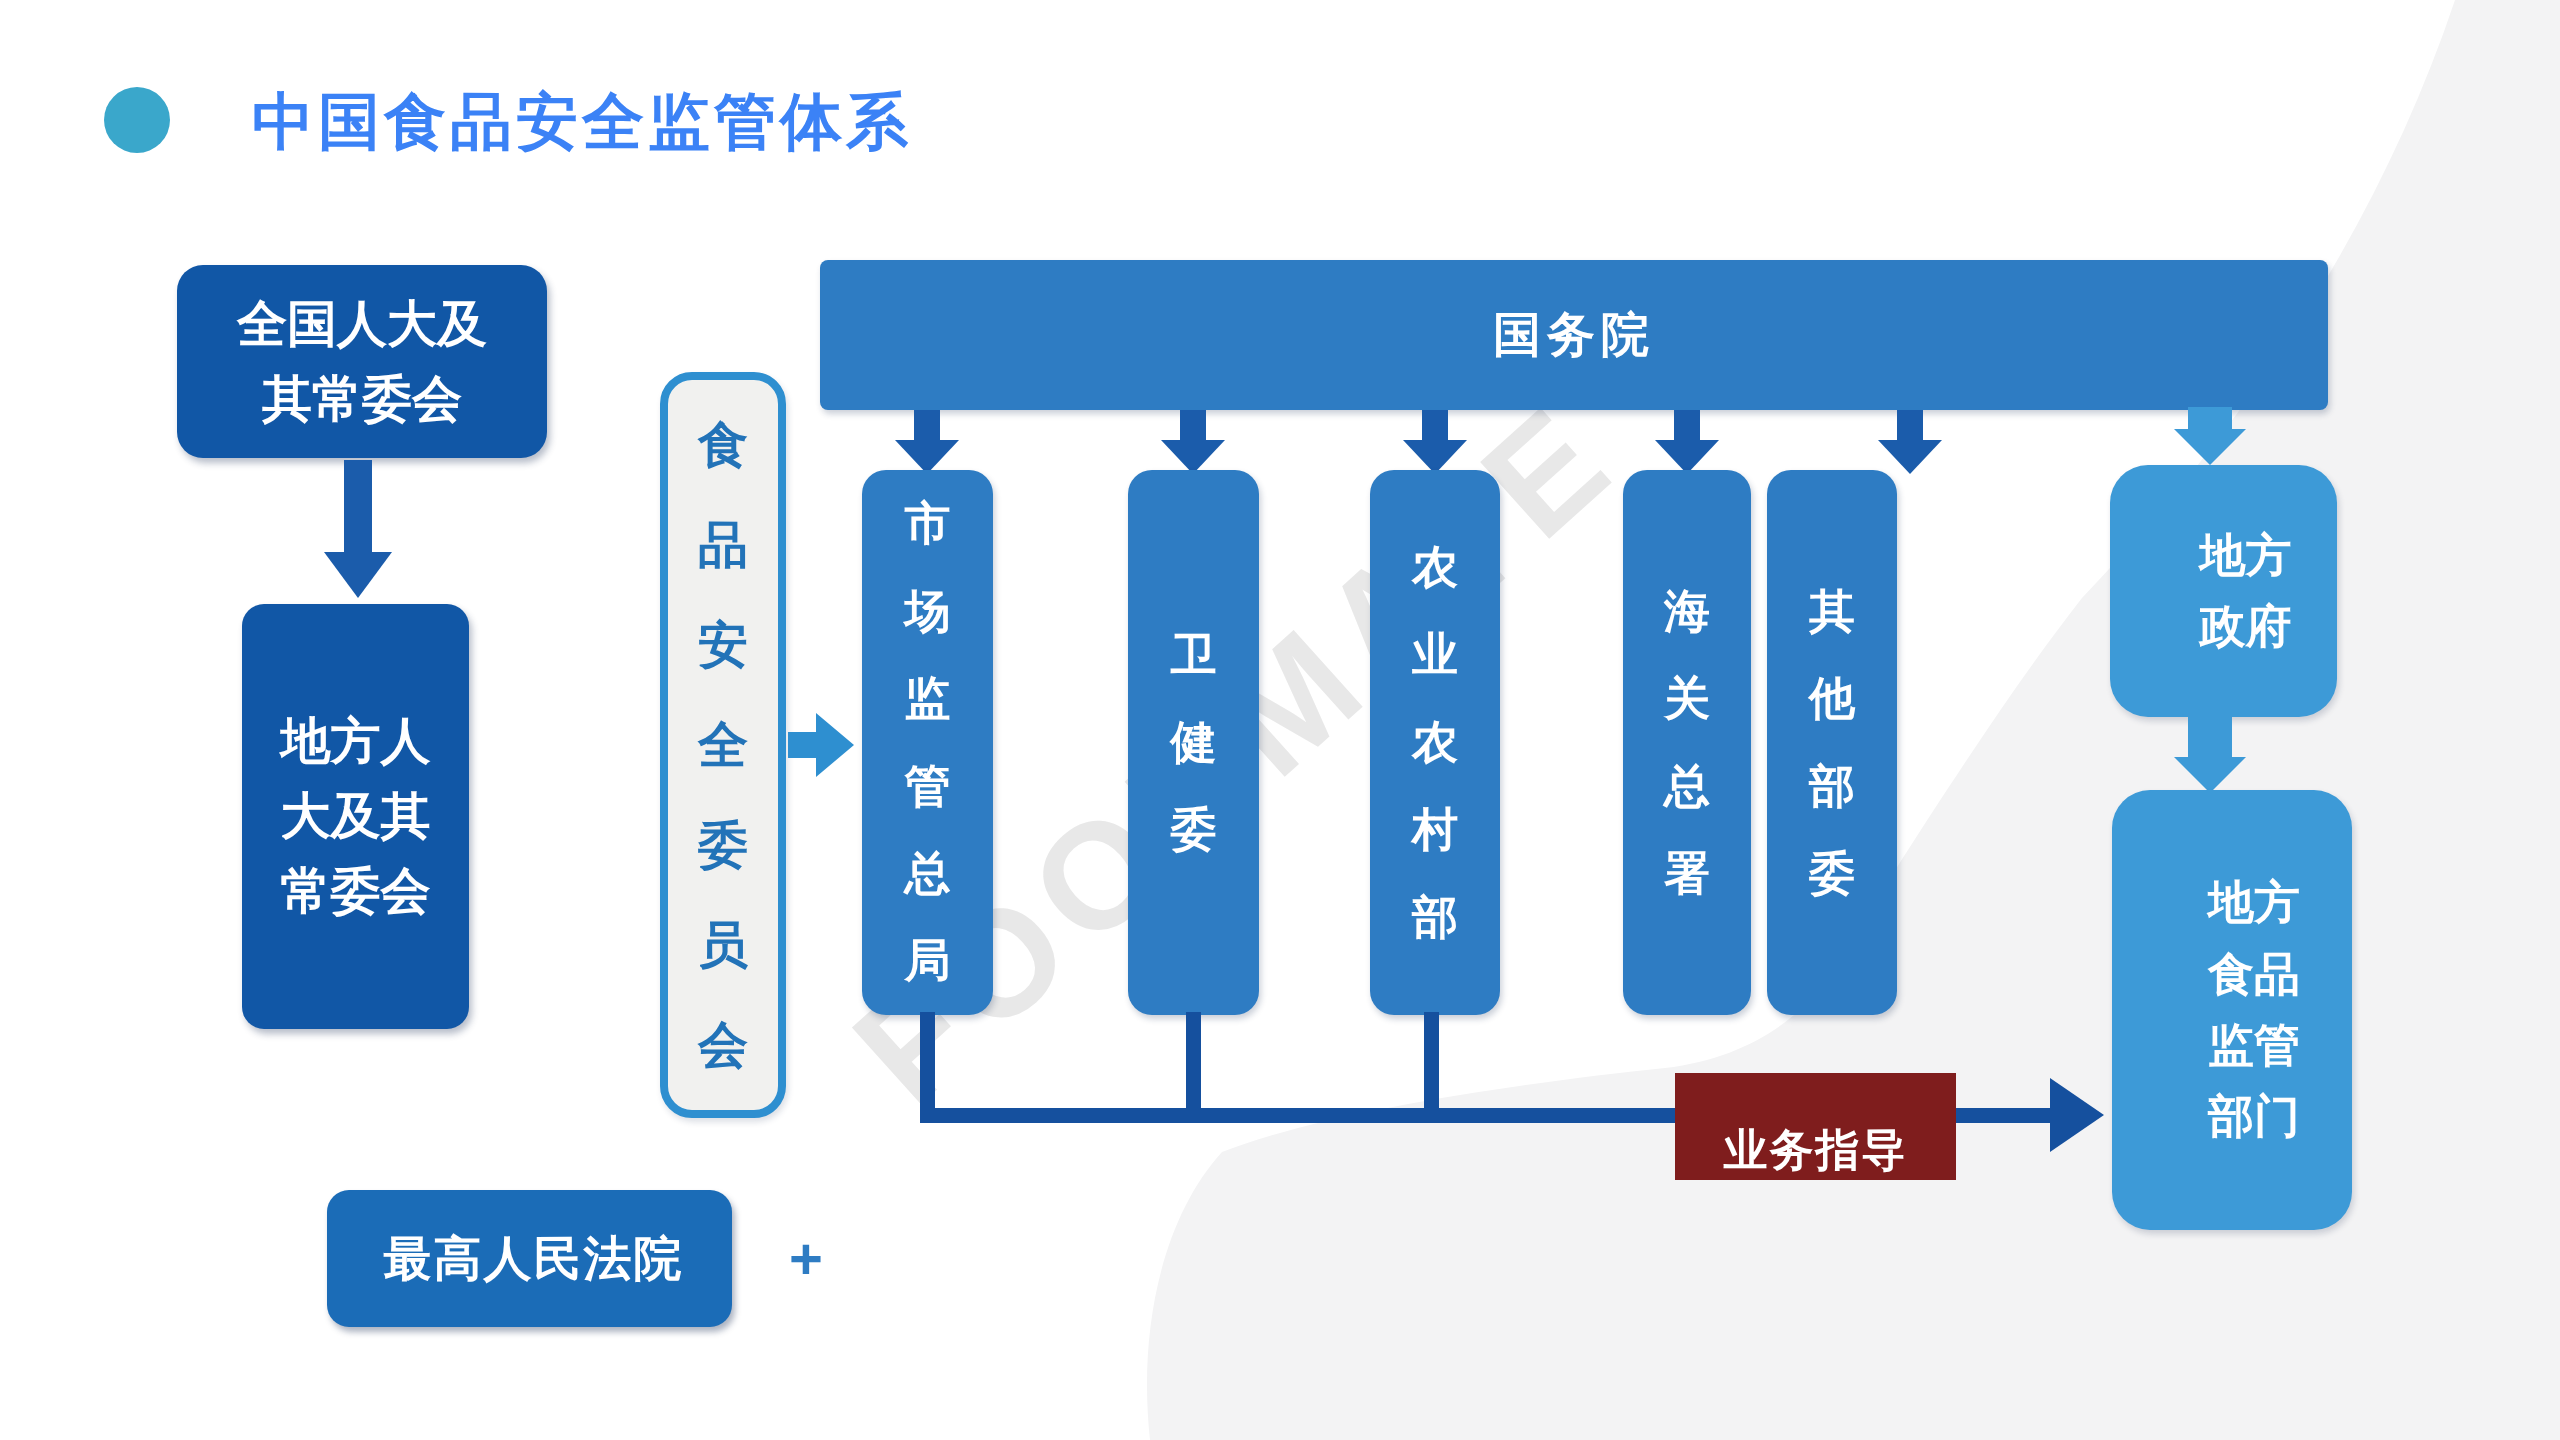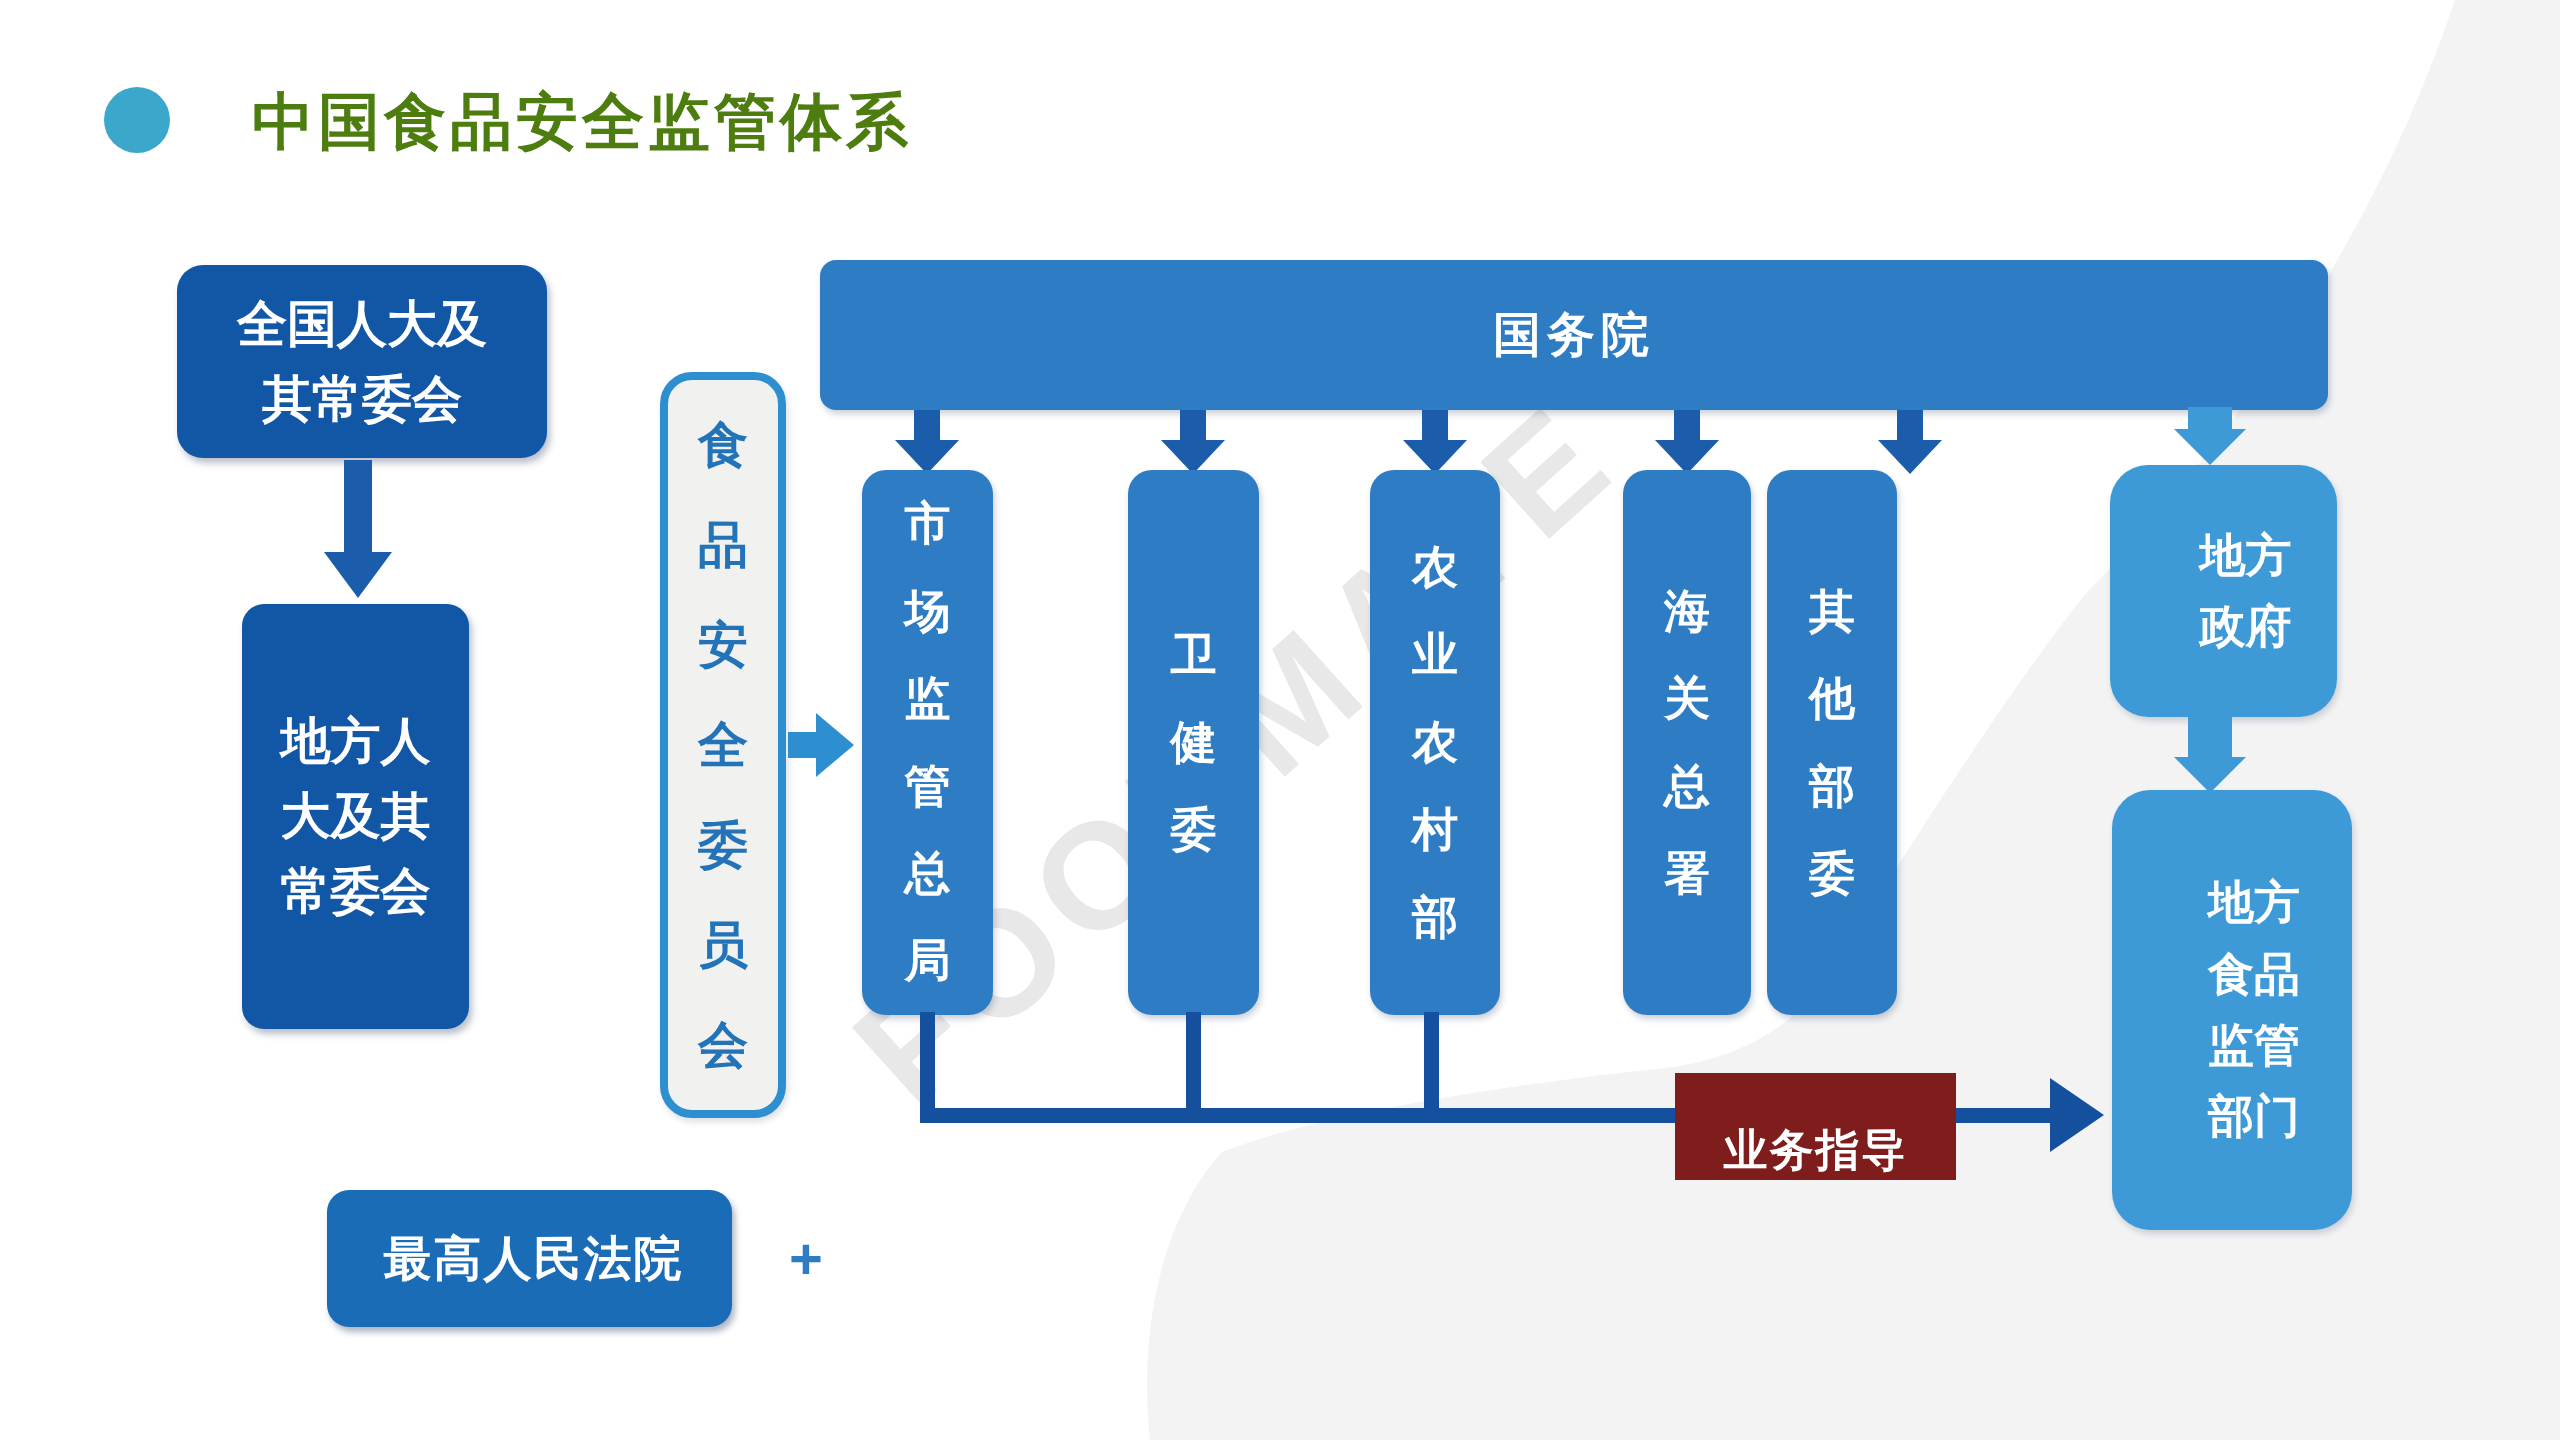--- a/index.html
+++ b/index.html
@@ -12,21 +12,21 @@
   .abs{position:absolute;}
   .flexc{display:flex;align-items:center;justify-content:center;}
 
   
   .title-bullet{
     left:104px;top:87px;width:66px;height:66px;border-radius:50%;
     background:#3aa7cb;
   }
   .page-title{
     left:252px;top:82px;height:80px;display:flex;align-items:center;
-    font-size:62px;font-weight:bold;color:#4d7c0f;letter-spacing:4px;
+    font-size:62px;font-weight:bold;color:#3b82f6;letter-spacing:4px;
   }
 
   
   .navy-box{
     background:#1157a6;border-radius:26px;color:#ffffff;font-weight:bold;
     box-shadow:3px 5px 7px rgba(20,40,80,.30);
   }
   .mid-box{
     background:#2e7cc3;border-radius:24px;color:#ffffff;font-weight:bold;
     box-shadow:2px 4px 6px rgba(20,40,80,.22);
@@ -104,21 +104,21 @@
   <div class="abs navy-box flexc" style="left:242px;top:604px;width:227px;height:425px;border-radius:22px;">
     <div class="wrap-center" style="width:3.1em;font-size:50px;line-height:1.5;">地方人大及其常委会</div>
   </div>
 
   <div class="abs fsc-box flexc">
     <div class="fsc-text">食品安全委员会</div>
   </div>
   <div class="shaft" style="left:788px;top:732px;width:30px;height:26px;background:#2e8fd0;"></div>
   <div class="tri" style="left:816px;top:713px;border-top:32px solid transparent;border-bottom:32px solid transparent;border-left:38px solid #2e8fd0;"></div>
 
-  <div class="abs mid-box flexc" style="left:820px;top:260px;width:1508px;height:150px;border-radius:16px;font-size:48px;letter-spacing:6px;">
+  <div class="abs mid-box flexc" style="left:820px;top:260px;width:1508px;height:150px;border-radius:8px;font-size:48px;letter-spacing:6px;">
     <span>国务院</span>
   </div>
 
   <div class="shaft" style="left:914px;top:410px;width:26px;height:32px;background:#1b5cab;"></div>
   <div class="tri" style="left:895px;top:440px;border-left:32px solid transparent;border-right:32px solid transparent;border-top:34px solid #1b5cab;"></div>
   <div class="shaft" style="left:1180px;top:410px;width:26px;height:32px;background:#1b5cab;"></div>
   <div class="tri" style="left:1161px;top:440px;border-left:32px solid transparent;border-right:32px solid transparent;border-top:34px solid #1b5cab;"></div>
   <div class="shaft" style="left:1422px;top:410px;width:26px;height:32px;background:#1b5cab;"></div>
   <div class="tri" style="left:1403px;top:440px;border-left:32px solid transparent;border-right:32px solid transparent;border-top:34px solid #1b5cab;"></div>
   <div class="shaft" style="left:1674px;top:410px;width:26px;height:32px;background:#1b5cab;"></div>

